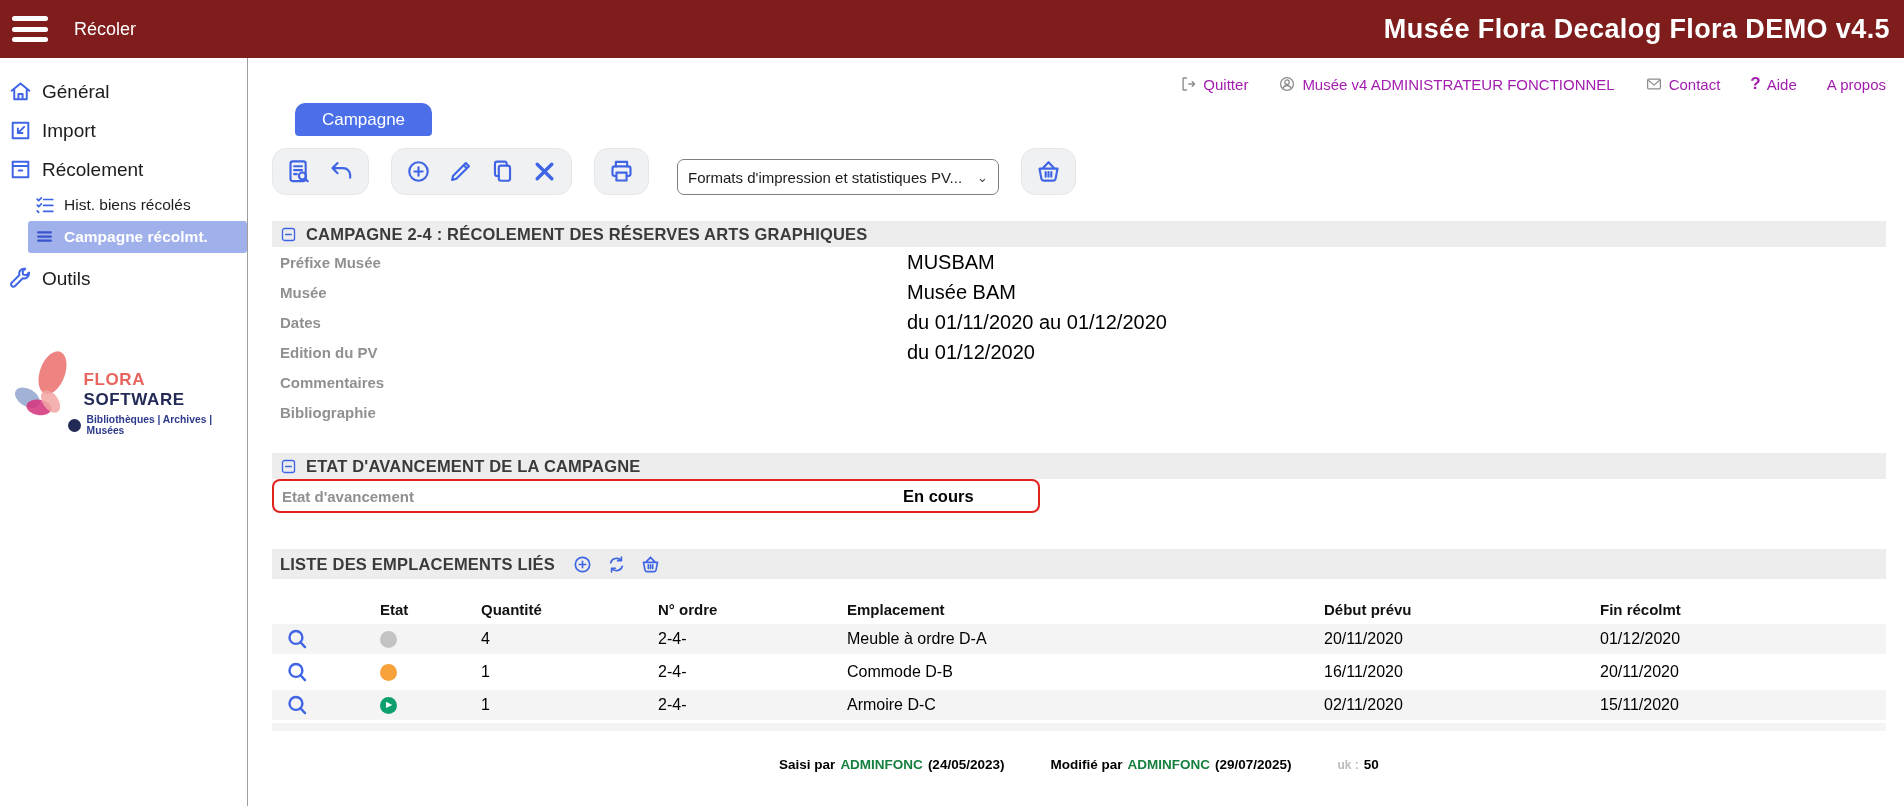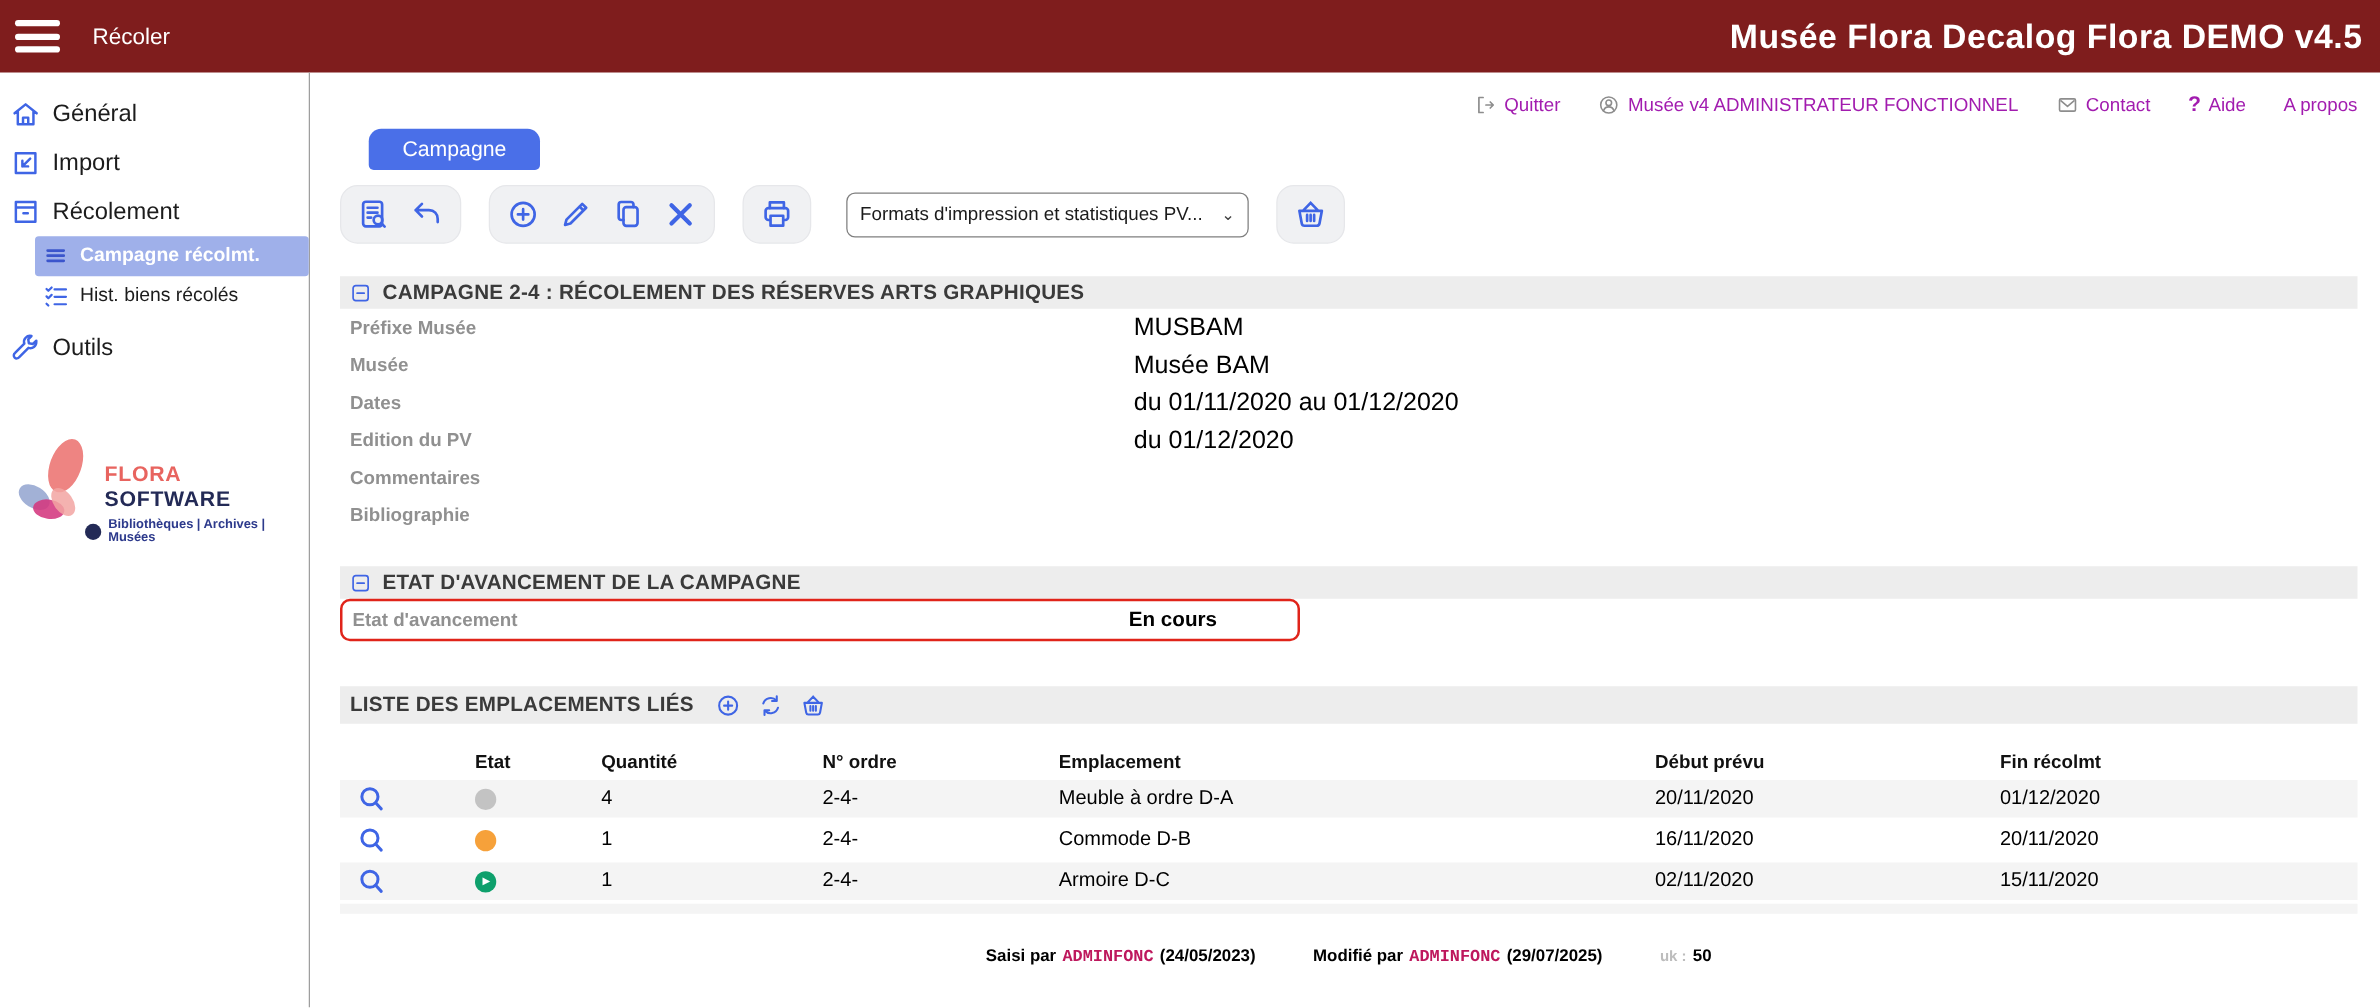--- a/index.html
+++ b/index.html
@@ -34,21 +34,21 @@
   
   .header-links { display:flex; justify-content:flex-end; align-items:center; gap:30px; margin-top:12px; height:28px; color:#a21caf; font-size:15px; }
   .hlink { display:flex; align-items:center; gap:6px; cursor:pointer; }
   .hlink svg { width:18px; height:18px; }
   .qmark { font-size:17px; font-weight:700; }
 
   
   .tab-row { margin-top:5px; }
   .tab { display:inline-flex; justify-content:center; align-items:center; width:137px; height:33px; background:#4a6fe8; color:#fff;
     font-size:17px; border-radius:10px 10px 4px 4px; margin-left:23px; cursor:pointer; }
-  .toolbar { margin-top:12px; display:flex; align-items:center; gap:22px; }
+  .toolbar { margin-top:12px; display:flex; align-items:flex-end; gap:22px; }
   .tb-group { display:flex; align-items:center; gap:15px; background:#f0f1f3; border:1px solid #e6e7ea; border-radius:14px; padding:9px 13px; }
   .tb-group svg { width:27px; height:27px; cursor:pointer; }
   .ic { fill:none; stroke:#3f65e5; stroke-width:1.9; stroke-linecap:round; stroke-linejoin:round; }
   .ic-thick { fill:none; stroke:#3f65e5; stroke-width:3; stroke-linecap:round; }
   .select-box { display:flex; align-items:center; justify-content:space-between; width:322px; height:36px; background:#fff;
     border:1px solid #7f7f7f; border-radius:7px; padding:0 10px; margin-left:6px; font-size:15px; color:#1b1b1b; cursor:pointer; }
   .select-box .chev { color:#444; font-size:13px; }
 
   
   .section-bar { display:flex; align-items:center; gap:9px; background:#ededed; height:26px; padding:0 8px; margin-top:26px; }
@@ -75,21 +75,21 @@
   .c-search { padding-left:13px; } .c-etat { padding-left:10px; } .c-qty { padding-left:11px; }
   .c-ordre { padding-left:8px; } .c-empl { padding-left:7px; } .c-debut { padding-left:24px; } .c-fin { padding-left:20px; }
   .c-search svg { width:25px; height:25px; display:block; cursor:pointer; }
   .dot { width:17px; height:17px; border-radius:50%; display:flex; align-items:center; justify-content:center; }
   .dot span { color:#fff; font-size:8px; line-height:1; margin-left:1px; }
   .table-strip { height:8px; background:#f4f4f4; margin-top:3px; }
 
   
   .footer { margin-top:26px; display:flex; justify-content:center; align-items:baseline; gap:10px; font-size:13.5px; font-weight:700; color:#000; }
   .footer .grp { display:flex; gap:5px; align-items:baseline; }
-  .footer .blue { color:#be185d;font-family:Liberation Mono, monospace; }
+  .footer .blue { color:#15803d; }
   .footer .gap { width:26px; }
   .footer .uk { color:#bdbdbd; font-size:12px; font-weight:600; }
 </style>
 </head>
 <body>
 
 <div class="topbar">
   <div class="burger">
       <span></span>
       <span></span>
@@ -113,31 +113,31 @@
           <path class="ic" d="M4.5 4.5h15v15h-15zM15.5 8.5l-6 6m0 0v-4.4m0 4.4h4.4"></path>
         </svg>
       <span>Import</span>
     </div>
     <div class="nav-item">
       <svg viewBox="0 0 24 24">
           <path class="ic" d="M4.5 4.5h15v15h-15zM4.5 8.7h15M10.3 13h3.4"></path>
         </svg>
       <span>Récolement</span>
     </div>
+    <div class="sub-item">
+      <svg viewBox="0 0 24 24">
+          <path class="ic" d="M3.5 5.6l1.6 1.6L8 4.3M10.5 6h10M3.5 12.1l1.6 1.6L8 10.8M10.5 12.5h10M10.5 19h10M3.5 18.5l1.6 1.6"></path>
+        </svg>
+      <span>Hist. biens récolés</span>
+    </div>
     <div class="sub-item selected">
       <svg viewBox="0 0 24 24">
           <path d="M4.5 7h14M4.5 11.5h14M4.5 16h14" fill="none" stroke="#3b55cc" stroke-width="2.4" stroke-linecap="round"></path>
         </svg>
       <span>Campagne récolmt.</span>
-    </div>
-    <div class="sub-item">
-      <svg viewBox="0 0 24 24">
-          <path class="ic" d="M3.5 5.6l1.6 1.6L8 4.3M10.5 6h10M3.5 12.1l1.6 1.6L8 10.8M10.5 12.5h10M10.5 19h10M3.5 18.5l1.6 1.6"></path>
-        </svg>
-      <span>Hist. biens récolés</span>
     </div>
     <div class="nav-item" style="margin-top:6px;">
       <svg viewBox="0 0 24 24">
           <path class="ic" d="M20.2 7.3a4.6 4.6 0 0 1-6 4.5L7.1 18.9a2.3 2.3 0 1 1-3.2-3.2l7.1-7.1a4.6 4.6 0 0 1 5.5-5.9L14 5.2l.5 3.1 3.1.5 2.6-2.5z"></path>
         </svg>
       <span>Outils</span>
     </div>
 
     <div class="logo-block">
       <svg width="72" height="86" viewBox="0 0 72 86">

